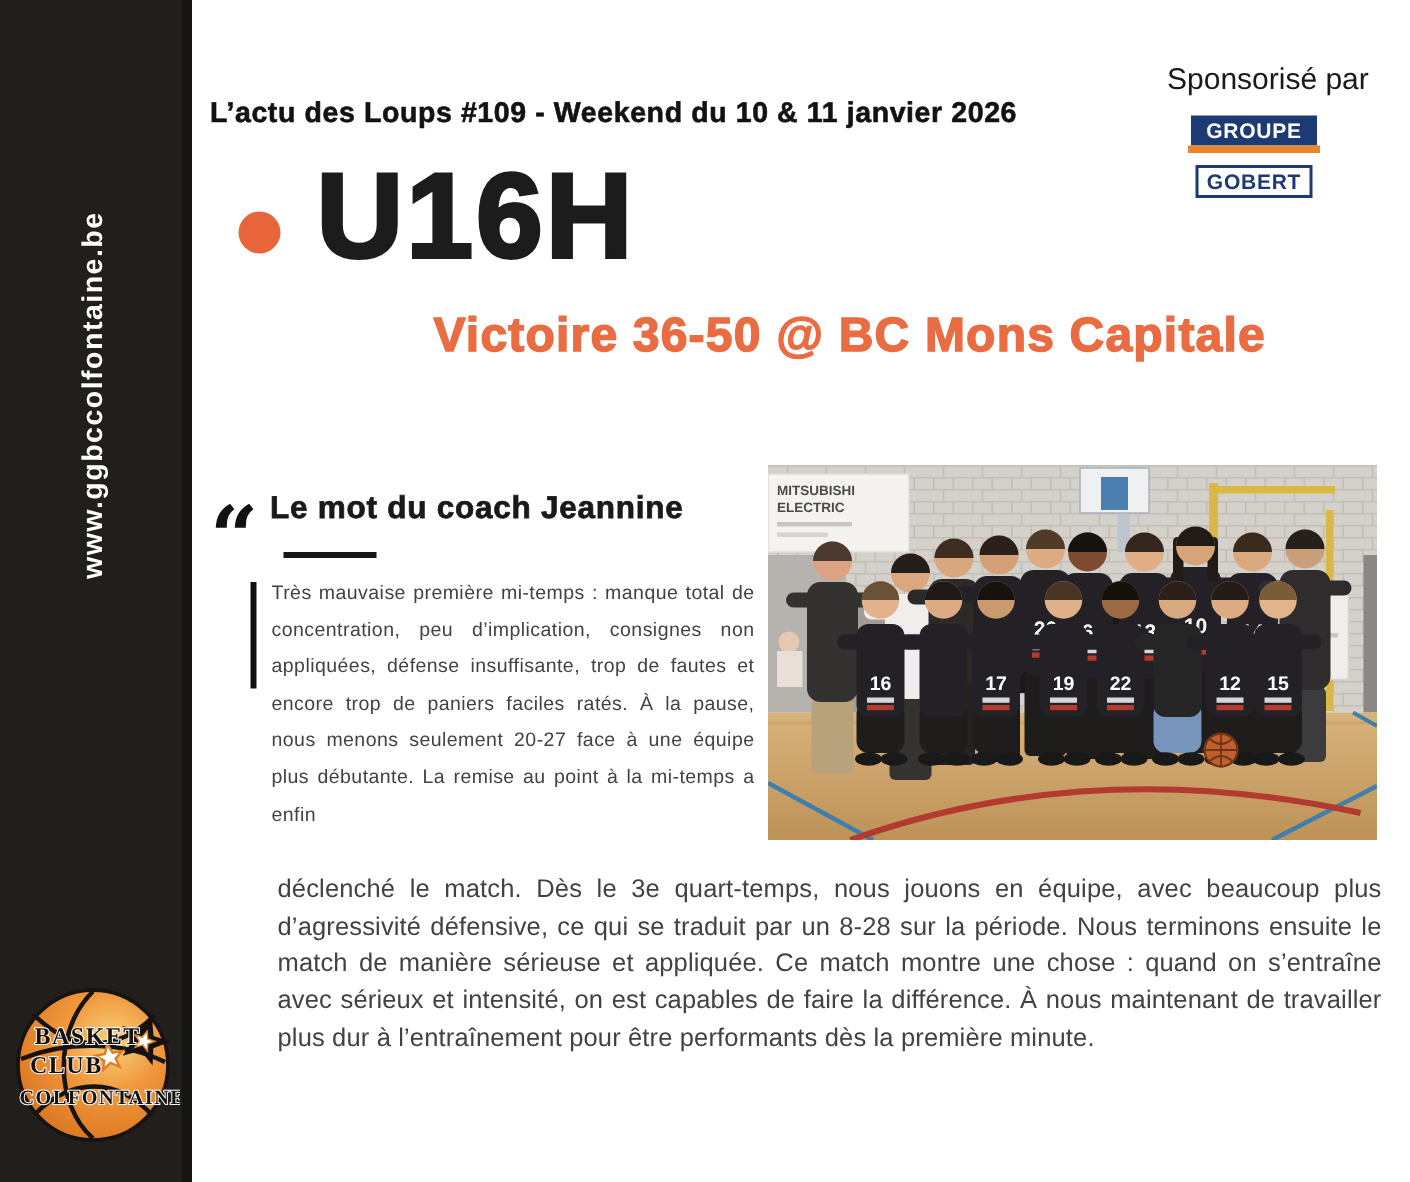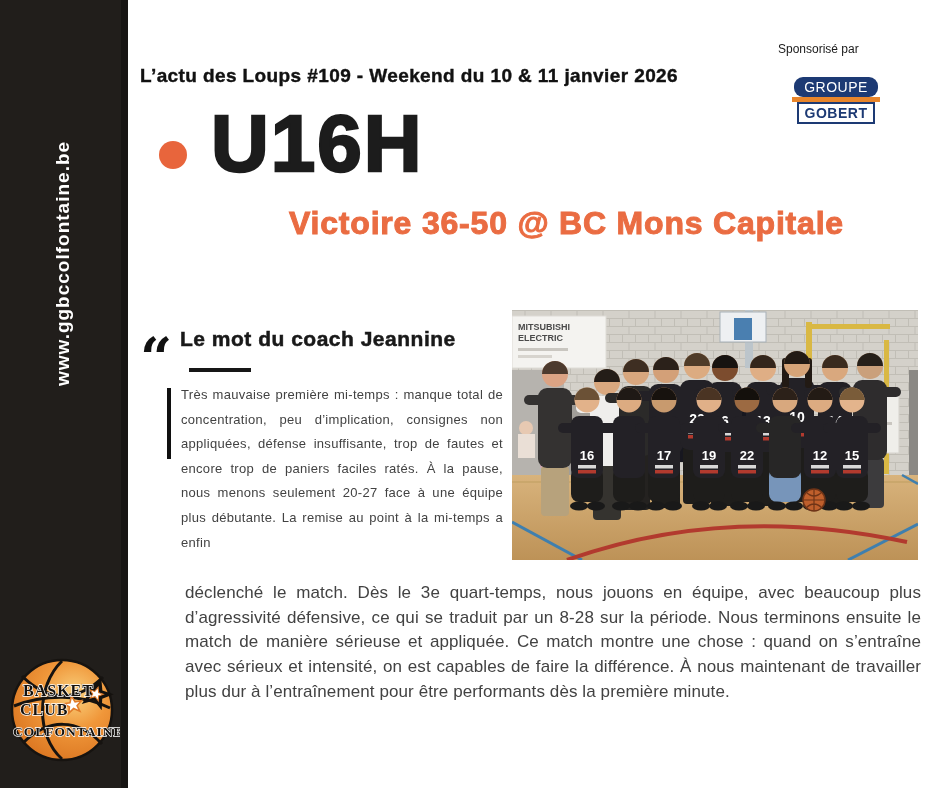--- a/index.html
+++ b/index.html
@@ -14,27 +14,27 @@
     position:absolute;left:52px;top:46px;height:340px;
     writing-mode:vertical-rl;transform:rotate(180deg);
     color:#fff;font-weight:bold;font-size:19px;letter-spacing:1px;white-space:nowrap;
   }
   .club-logo{position:absolute;left:8px;top:644px;width:112px;height:138px;}
   
   .header-title{
     position:absolute;left:140px;top:37px;font-size:19px;font-weight:bold;color:#121212;
     letter-spacing:.4px;-webkit-text-stroke:.4px #121212;white-space:nowrap;margin-top:28px;
   }
-  .sponsor-label{position:absolute;left:778px;top:42px;font-size:12px;color:#1a1a1a;}
+  .sponsor-label{position:absolute;left:778px;top:42px;font-size:20px;color:#1a1a1a;}
   .sponsor-logo{position:absolute;left:792px;top:77px;width:88px;}
-  .sponsor-top{background:#1d3a74;color:#fff;font-weight:normal;font-size:14px;text-align:center;
-    width:84px;margin:0 auto;padding:2px 0;letter-spacing:.5px;border-radius:9px;}
+  .sponsor-top{background:#1d3a74;color:#fff;font-weight:bold;font-size:14px;text-align:center;
+    width:84px;margin:0 auto;padding:2px 0;letter-spacing:.5px;}
   .sponsor-bar{height:5px;background:#e8852b;width:88px;}
   .sponsor-bottom{border:2px solid #1d3a74;color:#1d3a74;background:#fff;font-weight:bold;
-    font-size:14px;text-align:center;width:74px;margin:0 auto;padding:1px 0;letter-spacing:.5px;}
+    font-size:14px;text-align:center;width:74px;margin:8px auto;padding:1px 0;letter-spacing:.5px;}
   
   .hero-dot{position:absolute;left:159px;top:141px;width:28px;height:28px;border-radius:50%;background:#e8653c;}
   .hero-title{
     position:absolute;left:211px;top:104px;font-size:80px;font-weight:800;color:#1c1c1c;
     -webkit-text-stroke:2.5px #1c1c1c;letter-spacing:2px;line-height:1;text-align:right;
   }
   .hero-sub{
     position:absolute;left:289px;top:205px;font-size:32px;font-weight:800;color:#ea6c42;
     -webkit-text-stroke:1px #ea6c42;letter-spacing:.8px;white-space:nowrap;
   }

